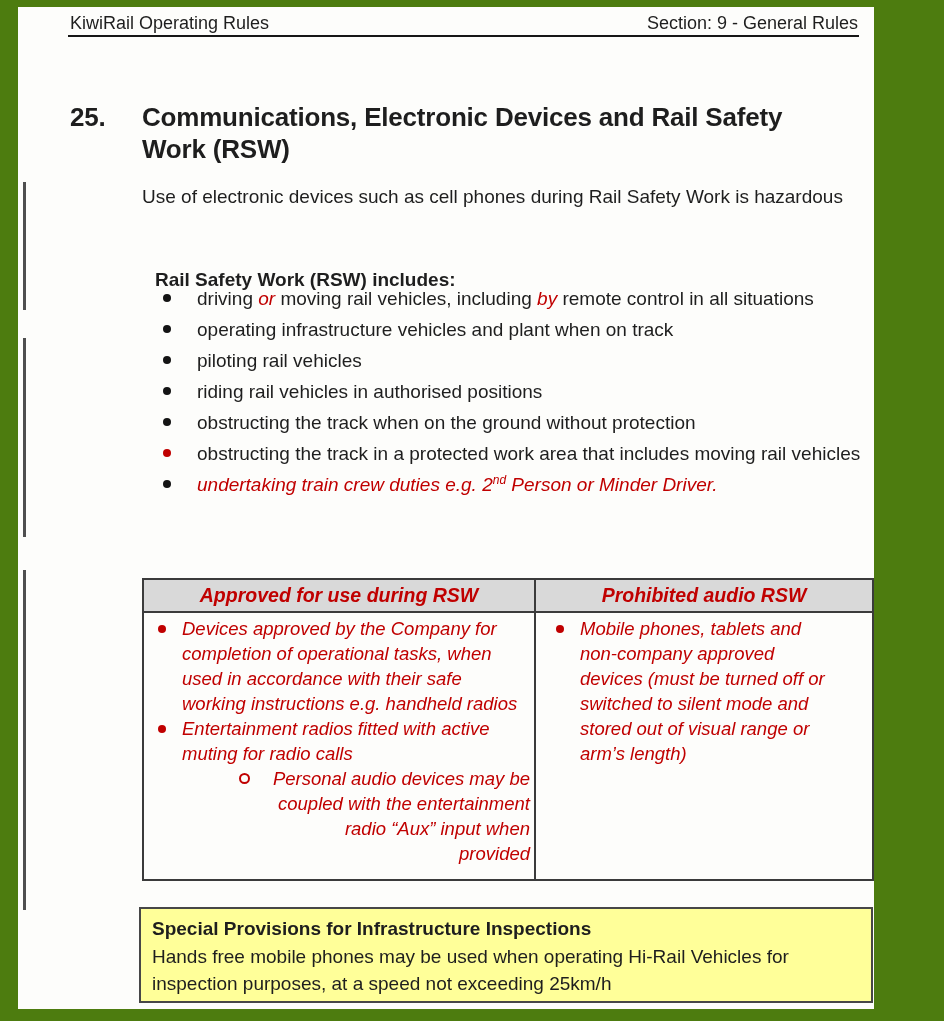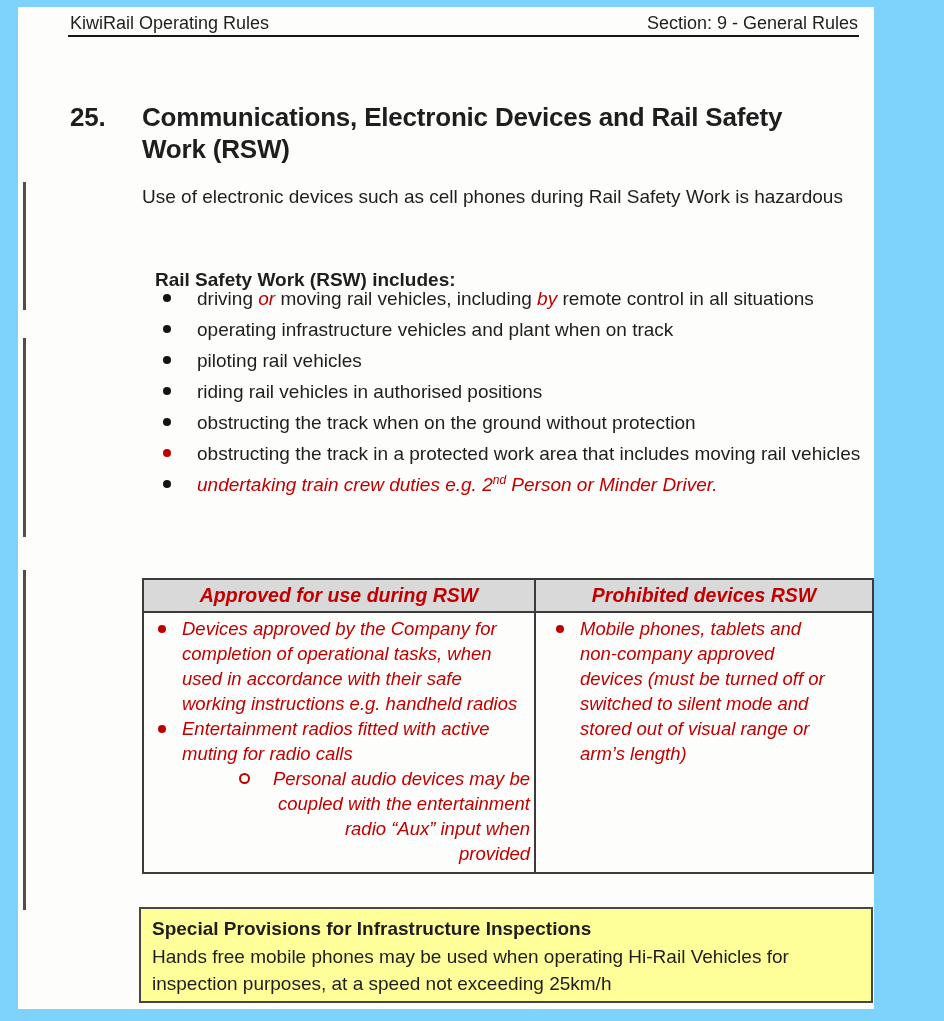--- a/index.html
+++ b/index.html
@@ -4,21 +4,21 @@
 <style>
   :root{
     --red:#C00000;
     --hdr-gray:#D9D9D9;
     --yellow:#FFFF99;
     --ink:#1e1e1e;
   }
   *{box-sizing:content-box;}
   html,body{margin:0;padding:0;background:#000;}
   .stage{
-    position:relative;width:944px;height:1021px;background:#7dd3fc;overflow:hidden;
+    position:relative;width:944px;height:1021px;background:#4d7c0f;overflow:hidden;
     font-family:"Liberation Sans","DejaVu Sans",sans-serif;color:var(--ink);
   }
   .page{
     position:absolute;left:18px;top:7px;width:856px;height:1002px;
     background:#fdfdfb;
   }
   
   .hdr{
     position:absolute;left:52px;right:16px;top:6px;
     display:flex;justify-content:space-between;
@@ -46,21 +46,21 @@
     position:absolute;left:124px;top:571px;width:730px;
     border-collapse:collapse;table-layout:fixed;border-radius:22px;
   }
   .rsw-table th,.rsw-table td{border:2px solid #3b3b3b;}
   .col-approved{width:392px;}
   .rsw-table th{
     background:var(--hdr-gray);color:var(--red);
     font-style:italic;font-weight:bold;font-size:19.5px;
     height:31px;text-align:center;padding:0;
   }
-  .rsw-table td{vertical-align:top;padding:3px 0 6px 0;background:#fdfdfb;}
+  .rsw-table td{vertical-align:top;padding:3px 0 13px 0;background:#fdfdfb;}
   .cell-list{margin:0;padding:0;list-style:none;font-size:18.5px;font-style:italic;color:var(--red);line-height:25px;}
   .cell-approved .citem{position:relative;padding-left:38px;max-width:348px;}
   .cell-prohibited .citem{position:relative;padding-left:44px;padding-right:46px;}
   .citem .rdot{position:absolute;left:14px;top:9px;width:8px;height:8px;border-radius:50%;background:var(--red);}
   .cell-prohibited .citem .rdot{left:20px;}
   .subitem{position:relative;padding-left:88px;text-align:right;}
   .subitem .circle{
     position:absolute;left:57px;top:7px;width:7px;height:7px;
     border:2px solid var(--red);border-radius:50%;background:transparent;
   }
@@ -132,21 +132,21 @@
     </ul>
 
     <table class="rsw-table">
       <colgroup>
           <col class="col-approved">
           <col>
         </colgroup>
       <thead>
         <tr>
           <th>Approved for use during RSW</th>
-          <th>Prohibited devices RSW</th>
+          <th>Prohibited audio RSW</th>
         </tr>
       </thead>
       <tbody>
         <tr>
           <td class="cell-approved">
             <ul class="cell-list">
               <li class="citem">
                 <span class="rdot"></span>
                 <span>Devices approved by the Company for completion of operational tasks, when used in accordance with their safe working instructions e.g. handheld radios</span>
               </li>

